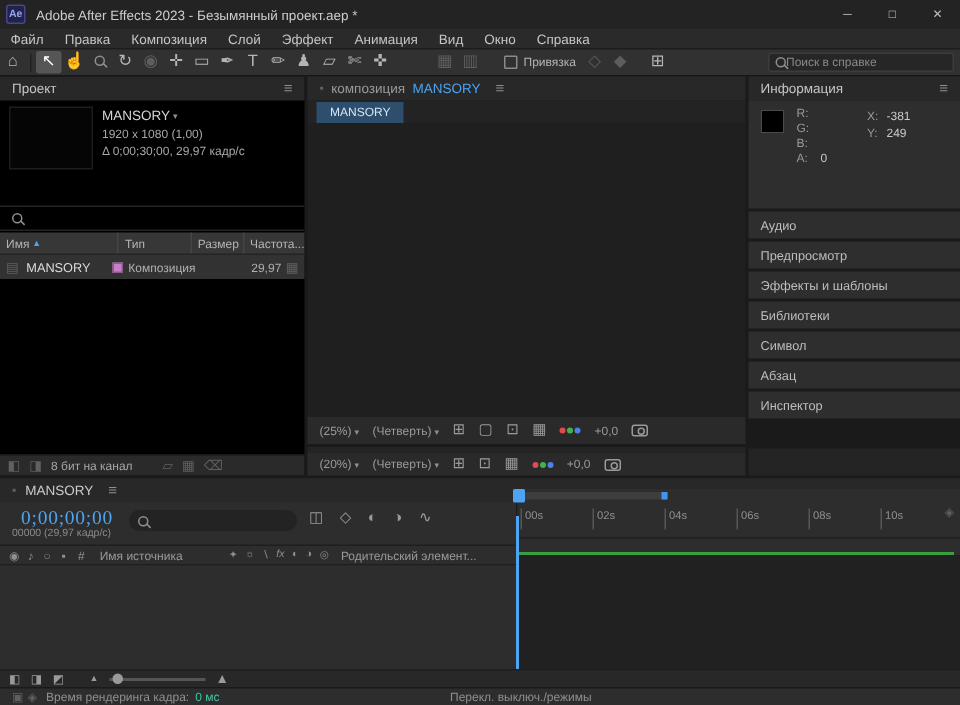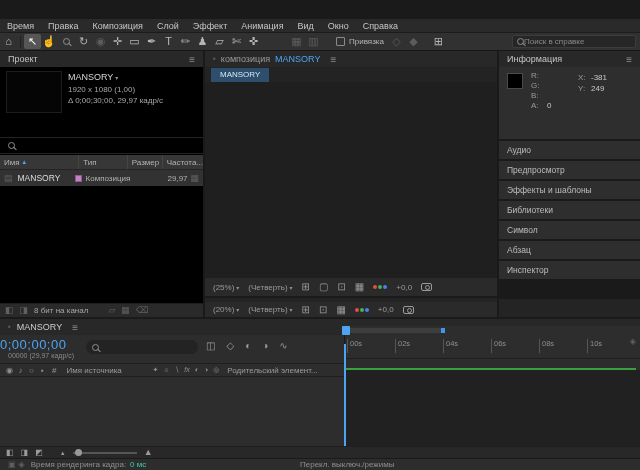--- a/index.html
+++ b/index.html
@@ -75,21 +75,21 @@
   .chan{position:absolute;left:32px;font-size:8px;color:#9a9a9a}
   .chanval{position:absolute;left:48px;font-size:8px;color:#c8c8c8}
   .coordlbl{position:absolute;left:79px;font-size:8px;color:#9a9a9a}
   .coordval{position:absolute;left:92px;font-size:8px;color:#c8c8c8}
   .rpanel{position:absolute;left:0;width:141px;height:18px;background:#2e2e2e;display:flex;align-items:center;padding:0 8px;font-size:8.5px;color:#bdbdbd;white-space:nowrap;overflow:hidden}
   .rfill{position:absolute;left:0;top:248px;width:141px;height:18px;background:#242424}
 
   
   .timeline{left:0;top:319px;width:640px;height:139px;background:#2d2d2d}
   .tl-tabbar{position:absolute;left:0;top:0;width:640px;height:16px;background:#282828;display:flex;align-items:center;padding:0 8px;gap:6px}
-  .tl-tc{position:absolute;left:0;top:18px;font-size:13px;letter-spacing:.5px;color:#4da4f2;font-family:Liberation Sans, sans-serif}
+  .tl-tc{position:absolute;left:14px;top:18px;font-size:13px;letter-spacing:.5px;color:#4da4f2;font-family:Liberation Serif, serif}
   .tl-frame{position:absolute;left:8px;top:33px;font-size:7px;color:#8a8a8a}
   .tl-search{position:absolute;left:86px;top:21px;width:112px;height:14px;background:#232323;border-radius:7px;display:flex;align-items:center;padding:0 6px}
   .tl-search input{flex:1;background:transparent;border:none;outline:none;color:#c2c2c2;font-size:8px;margin-left:4px;font-family:"Liberation Sans",sans-serif}
   .tl-icons{position:absolute;left:206px;top:22px;display:flex;gap:11px}
   .tl-colhdr{position:absolute;left:0;top:44px;width:344px;height:14px;background:#2d2d2d;border-bottom:1px solid #1f1f1f;border-top:1px solid #1f1f1f;display:flex;align-items:center;padding:0 4px}
   .avic{font-size:8px;color:#8f8f8f;width:11px;text-align:center;flex:none}
   .hdrtxt{font-size:8px;color:#9a9a9a;white-space:nowrap}
   .tl-layers{position:absolute;left:0;top:58px;width:344px;height:69px;background:#2d2d2d}
   .tl-vdiv{position:absolute;left:344px;top:16px;width:1px;height:111px;background:#1a1a1a}
   .ruler{position:absolute;left:345px;top:7px;width:295px;height:33px;background:#2d2d2d;border-bottom:1px solid #1f1f1f}
@@ -110,23 +110,32 @@
   .stval{color:#3ec9a7;margin-left:4px}
   .stmode{position:absolute;left:300px;color:#8f8f8f}
 
   .gapv{background:#1a1a1a}
 </style>
 </head>
 <body>
 
 <div class="screen">
 
+  <div class="abs titlebar">
+    <div class="logo">Ae</div>
+    <div class="wtitle">Adobe After Effects 2023 - Безымянный проект.aep *</div>
+    <div class="winbtns">
+      <div class="winbtn">─</div>
+      <div class="winbtn">□</div>
+      <div class="winbtn">✕</div>
+    </div>
+  </div>
 
   <div class="abs menubar">
-    <span class="menu-item">Время</span>
+    <span class="menu-item">Файл</span>
     <span class="menu-item">Правка</span>
     <span class="menu-item">Композиция</span>
     <span class="menu-item">Слой</span>
     <span class="menu-item">Эффект</span>
     <span class="menu-item">Анимация</span>
     <span class="menu-item">Вид</span>
     <span class="menu-item">Окно</span>
     <span class="menu-item">Справка</span>
   </div>
 

